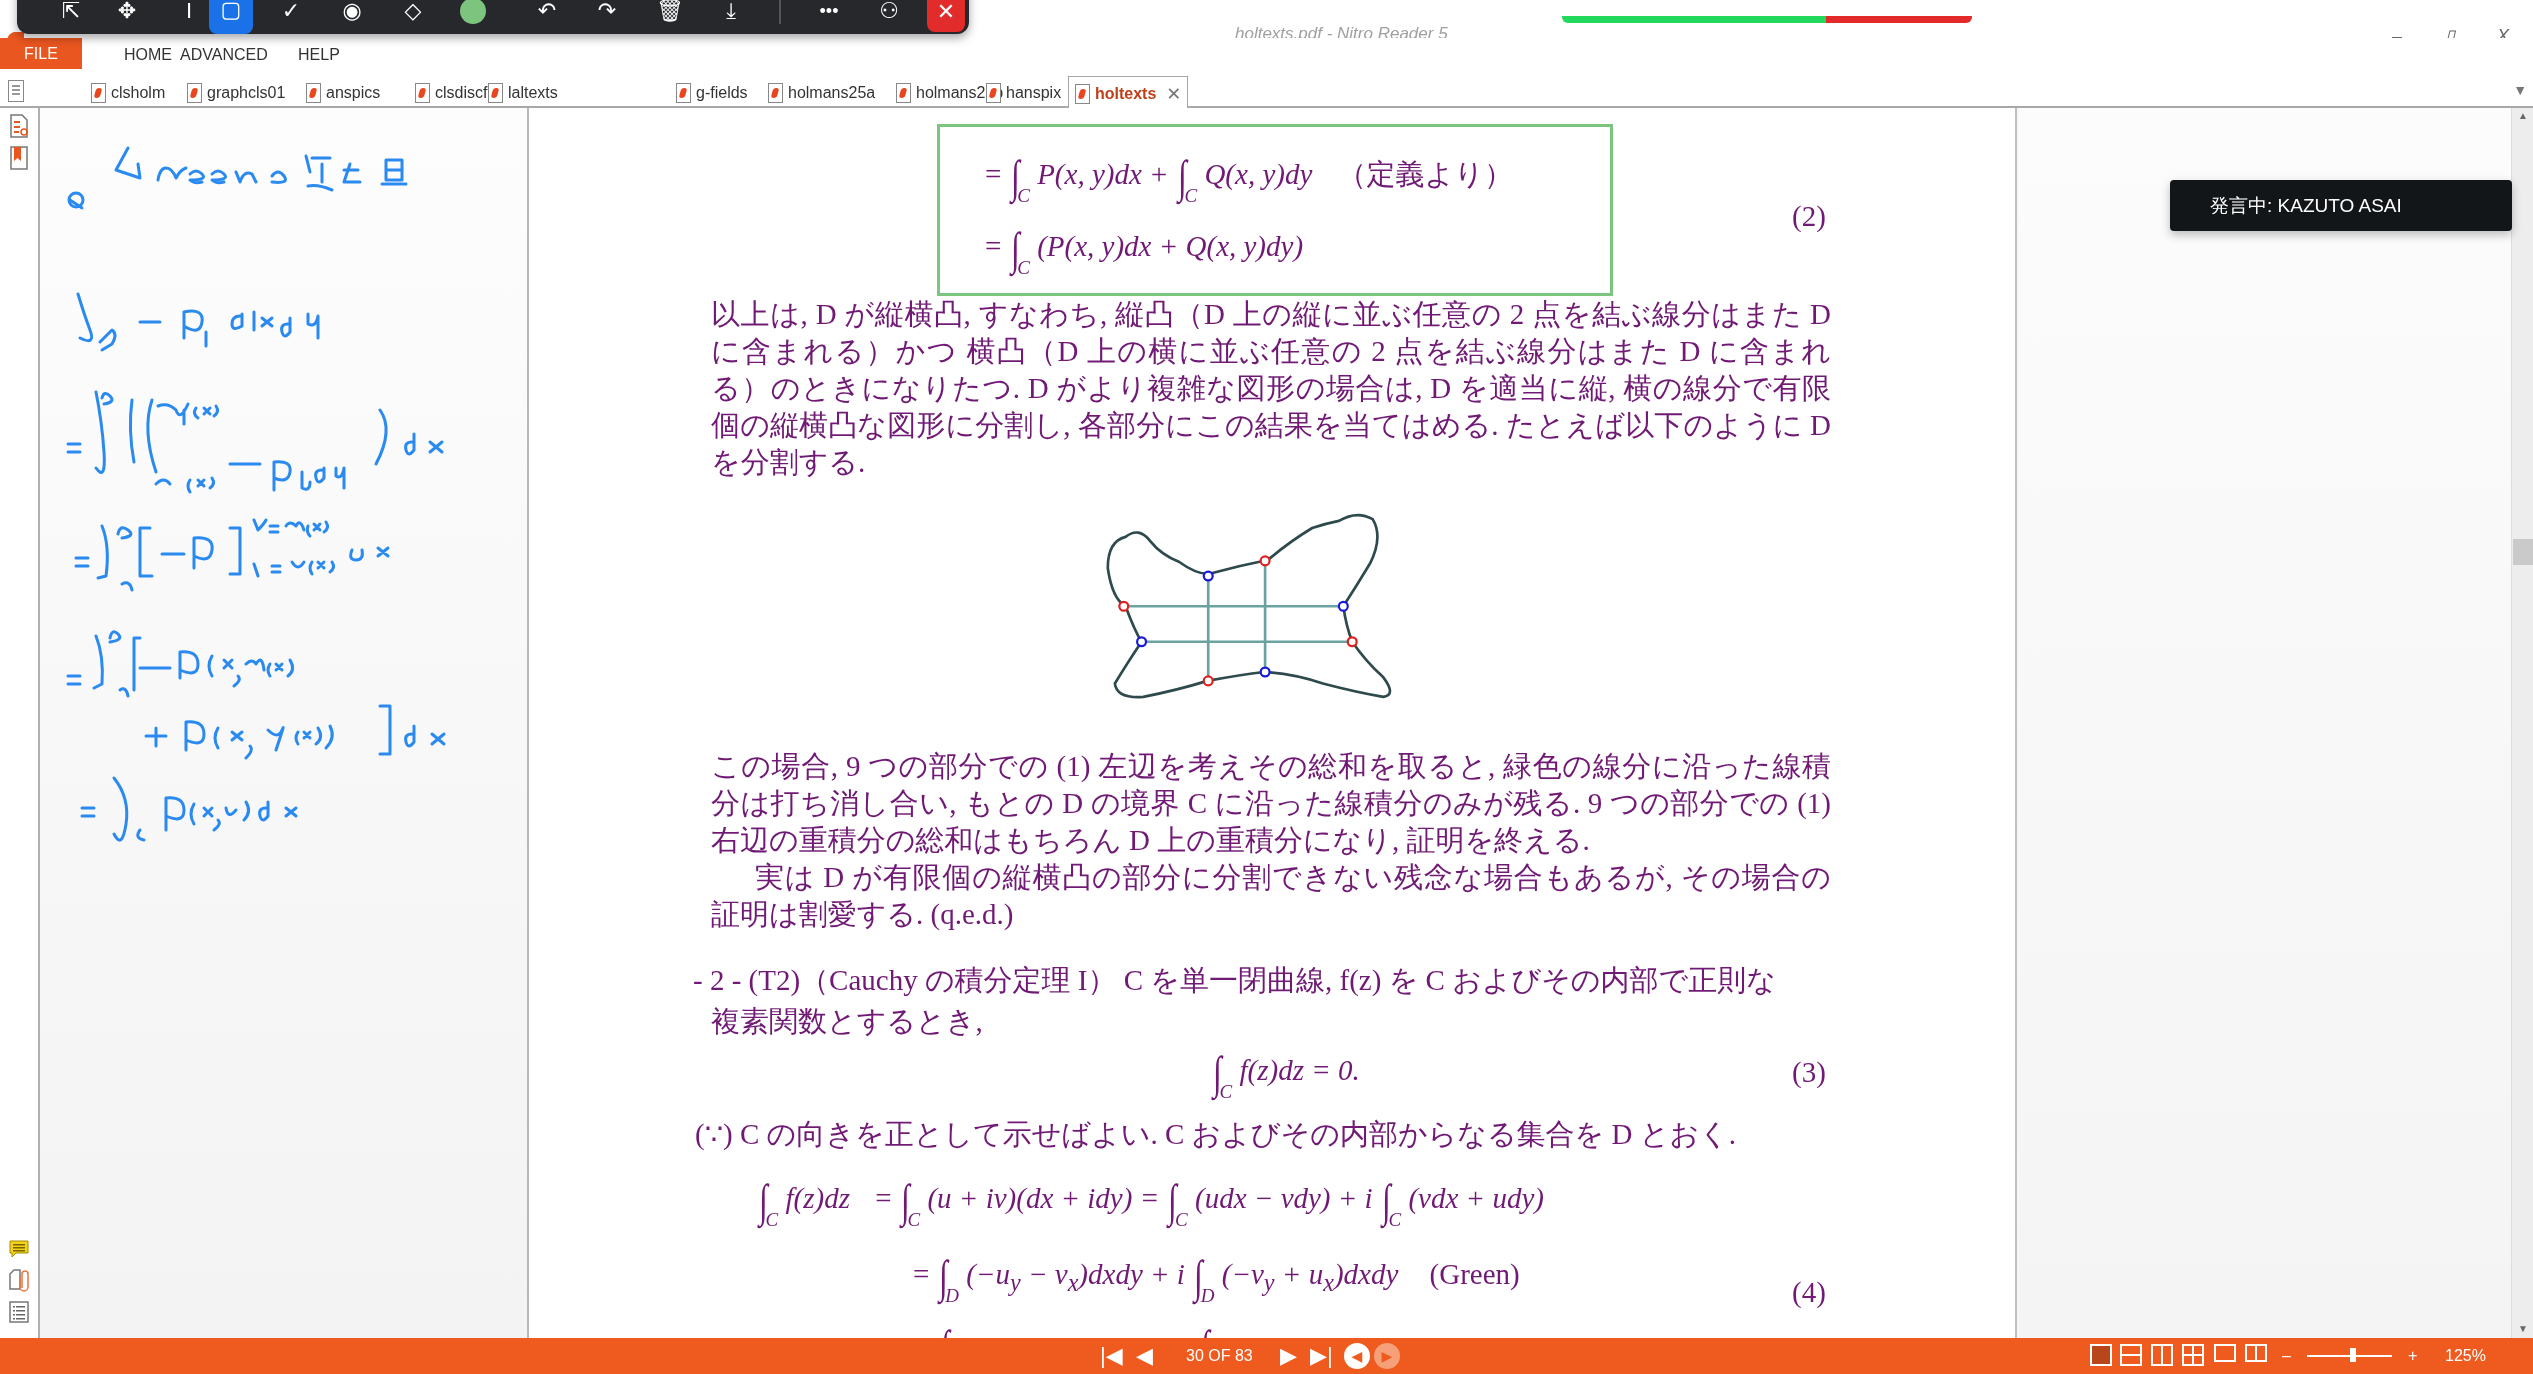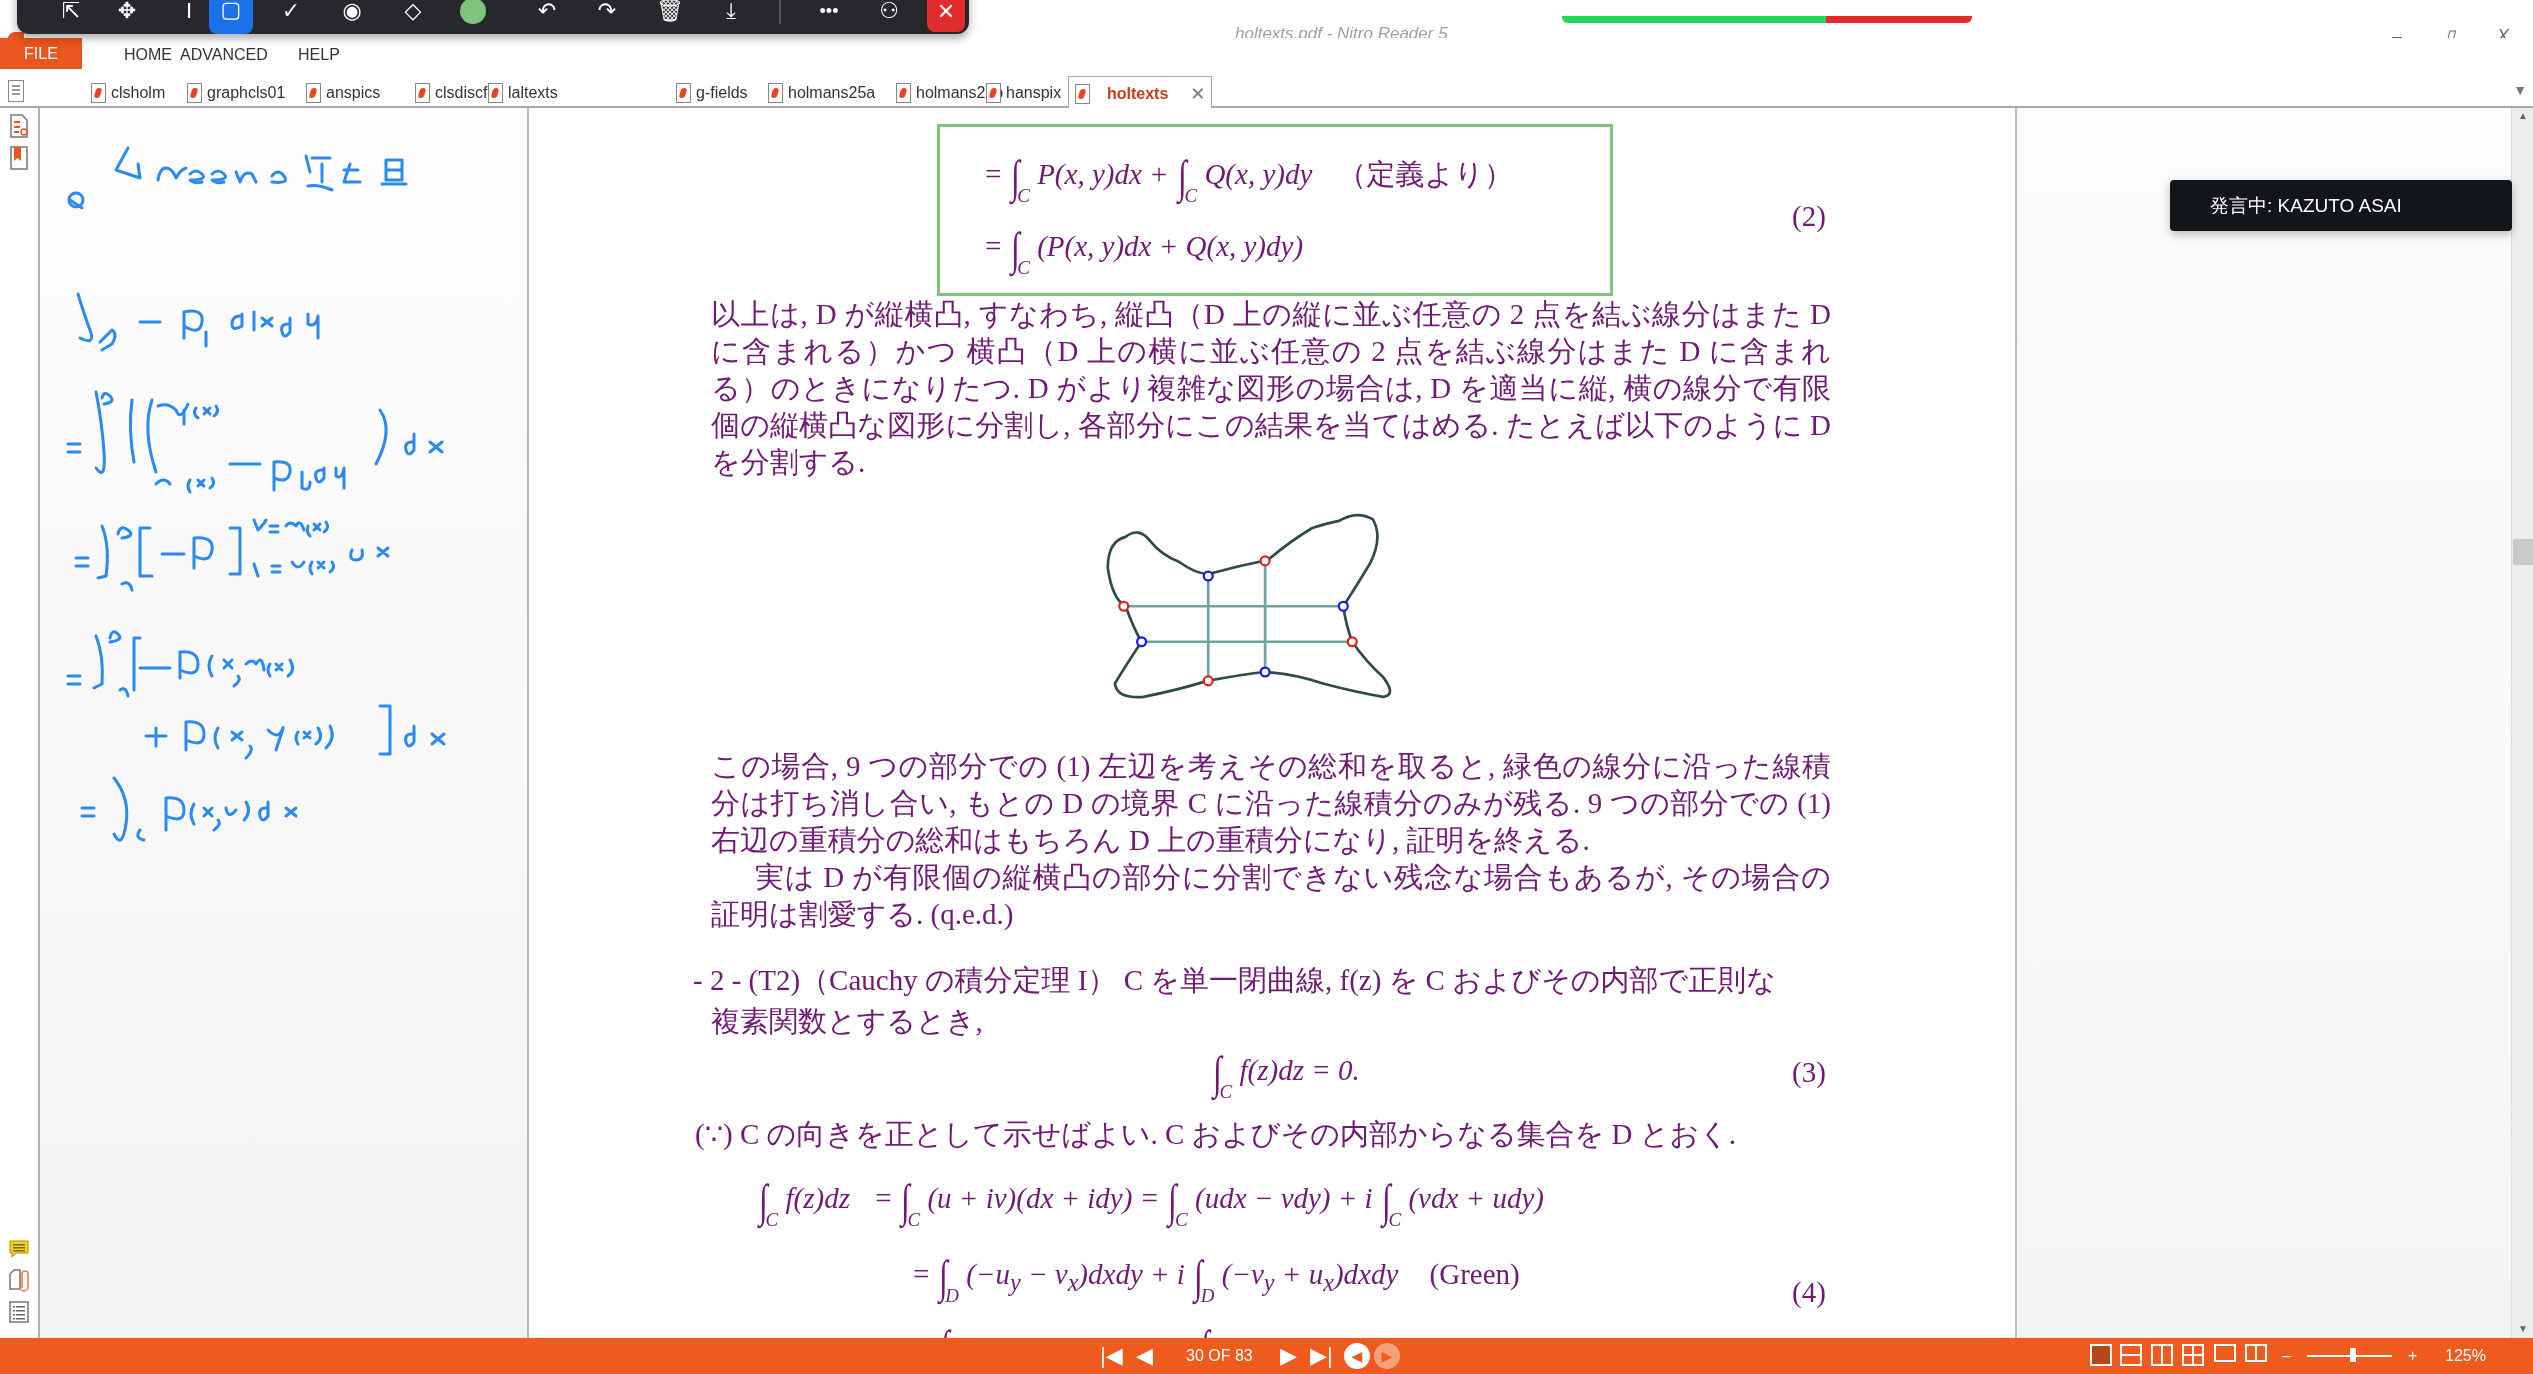--- a/index.html
+++ b/index.html
@@ -26,21 +26,21 @@
   
   .menubar { position: absolute; left: 0; top: 38px; width: 2533px; height: 31px; background: #fff; }
   .menu-file { position: absolute; left: 0; top: 0; width: 82px; height: 31px; background: #e9561f; color: #fff; font-size: 16px; line-height: 31px; text-align: center; }
   .menu-item { position: absolute; top: 0; height: 31px; line-height: 33px; font-size: 16px; color: #333; }
 
   
   .tabbar { position: absolute; left: 0; top: 74px; width: 2533px; height: 34px; background: #fff; border-bottom: 2px solid #a8a8a8; }
   .tab { position: absolute; top: 4px; height: 30px; display: flex; align-items: center; font-size: 16px; color: #333; white-space: nowrap; padding-left: 45px; }
   .tab .pdf-ic { width: 15px; height: 20px; border: 1.5px solid #888; background: #fff; margin-right: 5px; position: relative; }
   .tab .pdf-ic::after { content: ""; position: absolute; left: 3px; top: 4px; width: 6px; height: 10px; background: #e9461f; border-radius: 3px; transform: skewX(-15deg); }
-  .tab.active { background: #fff; border: 1.5px solid #a8a8a8; border-bottom: 2px solid #fff; top: 2px; height: 34px; padding: 17px 6px; color: #c0401a; font-weight: bold; gap: 12px; }
+  .tab.active { background: #fff; border: 1.5px solid #a8a8a8; border-bottom: 2px solid #fff; top: 2px; height: 34px; padding: 17px 6px; color: #c0401a; font-weight: bold; }
   .tab .tab-close { font-weight: normal; color: #777; margin-left: 10px; font-size: 18px; }
   .tab-list-ic { position: absolute; left: 8px; top: 6px; width: 16px; height: 22px; border: 1.5px solid #888; }
   .tab-list-ic::before { content: ""; position: absolute; left: 3px; top: 4px; width: 8px; height: 10px; background: repeating-linear-gradient(#999 0 2px, transparent 2px 4px); }
   .tab-dropdown { position: absolute; right: 6px; top: 8px; font-size: 14px; color: #777; }
 
   
   .left-rail { position: absolute; left: 0; top: 108px; width: 40px; height: 1230px; background: #fff; border-right: 2px solid #b0b0b0; }
   .rail-ic { position: absolute; left: 8px; width: 22px; height: 24px; }
 
   

